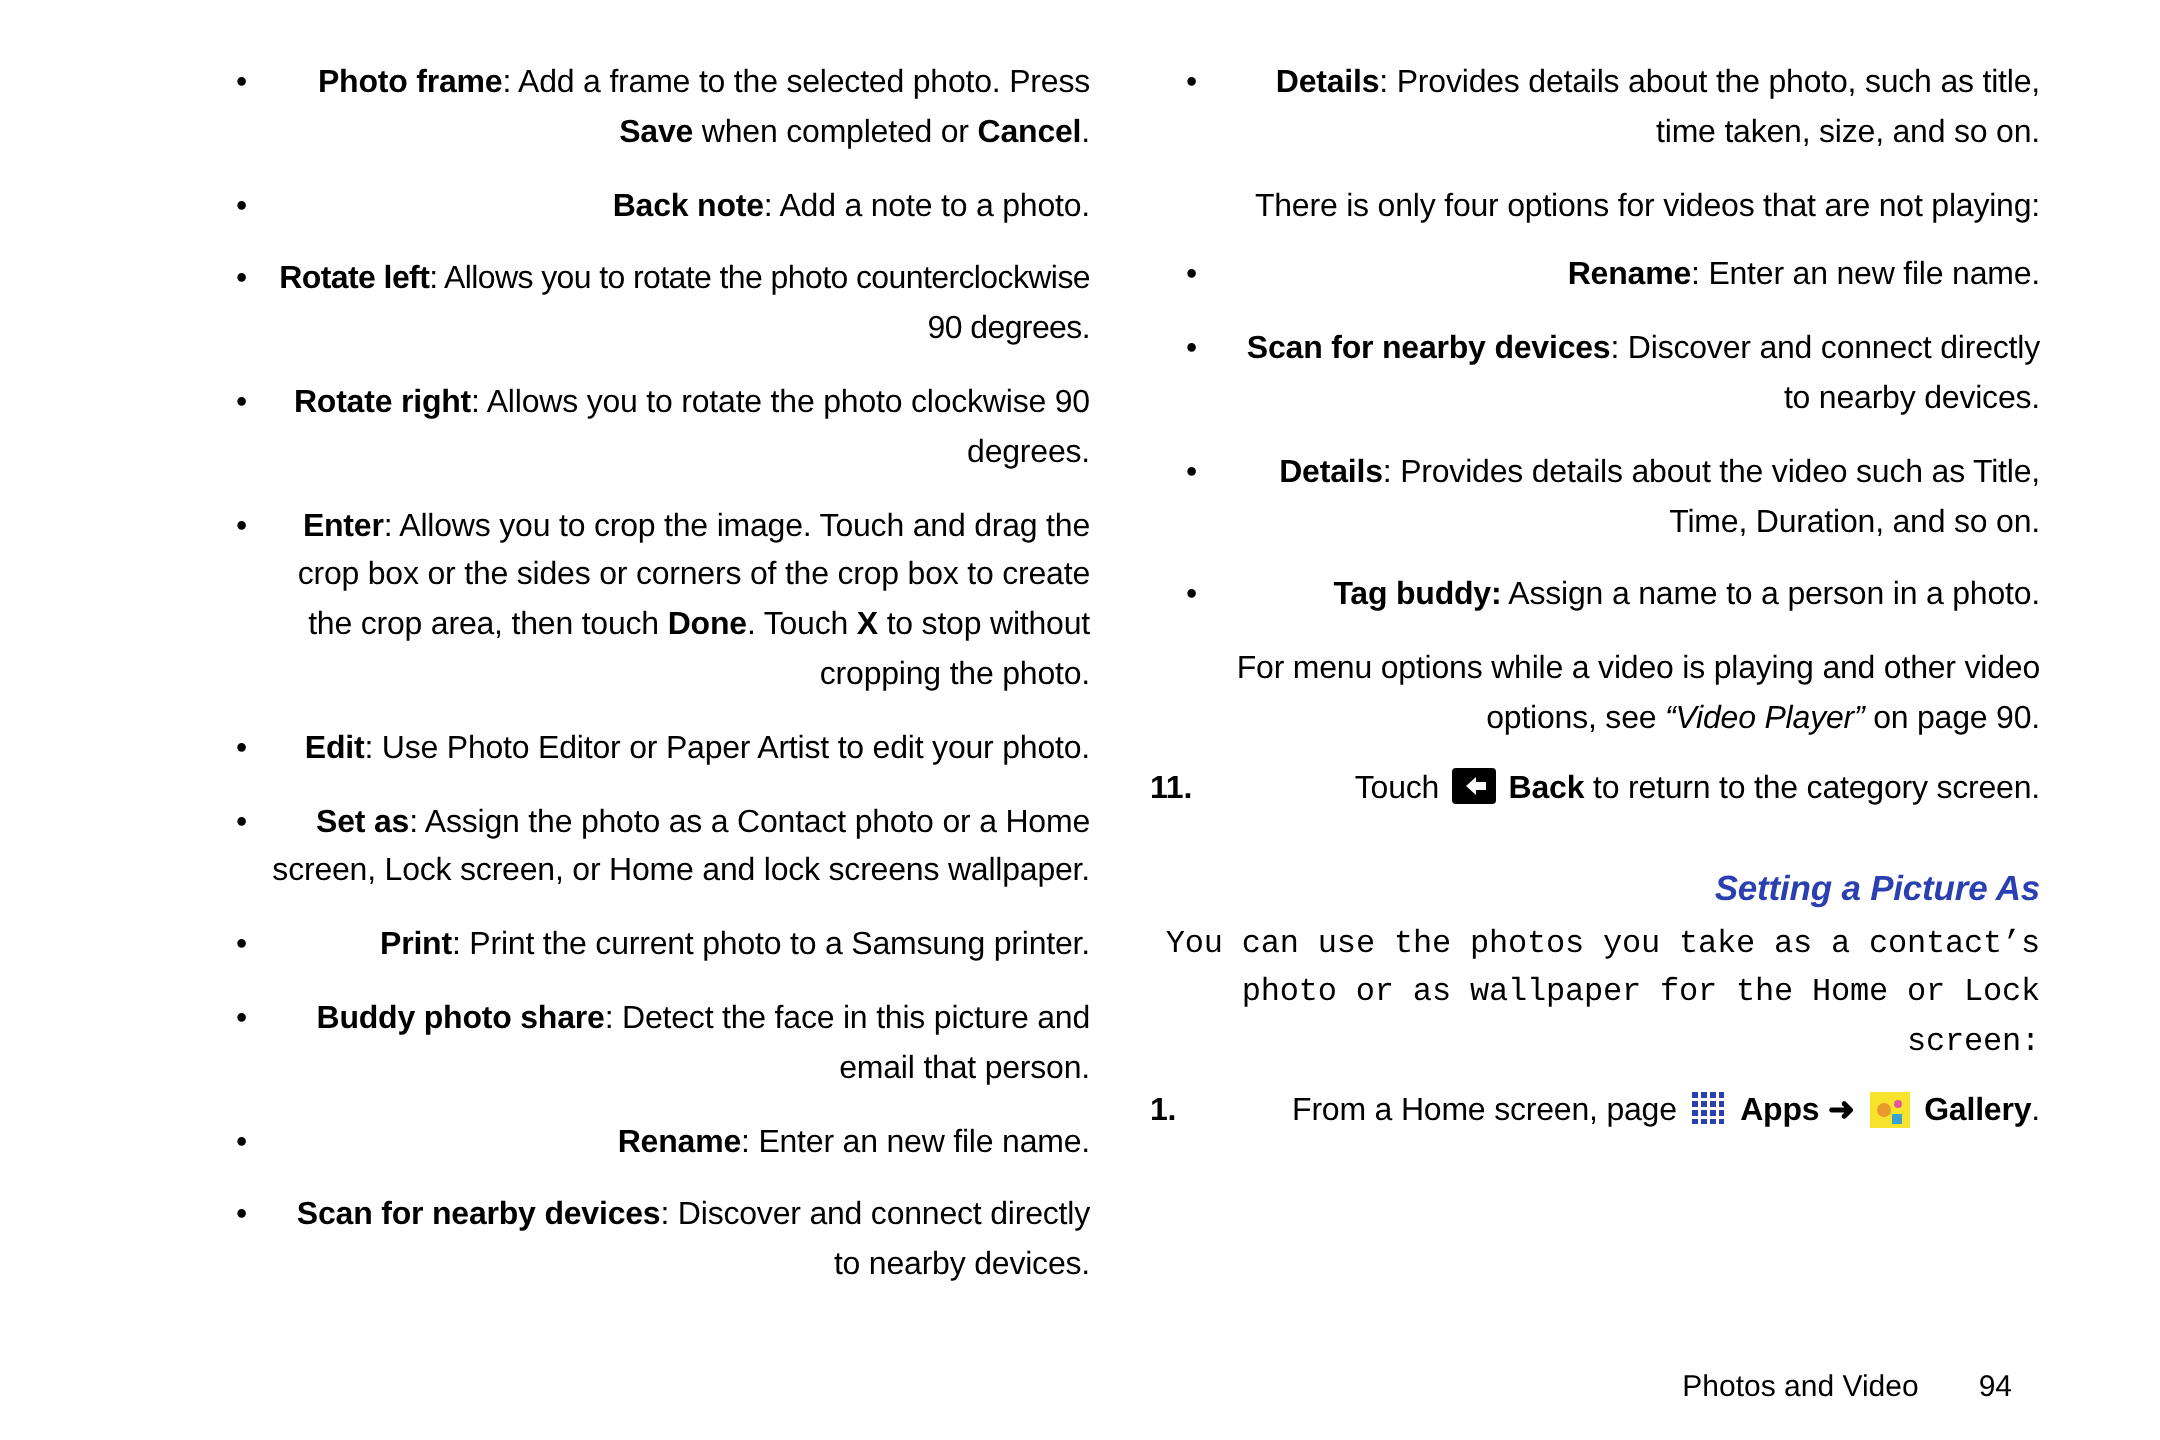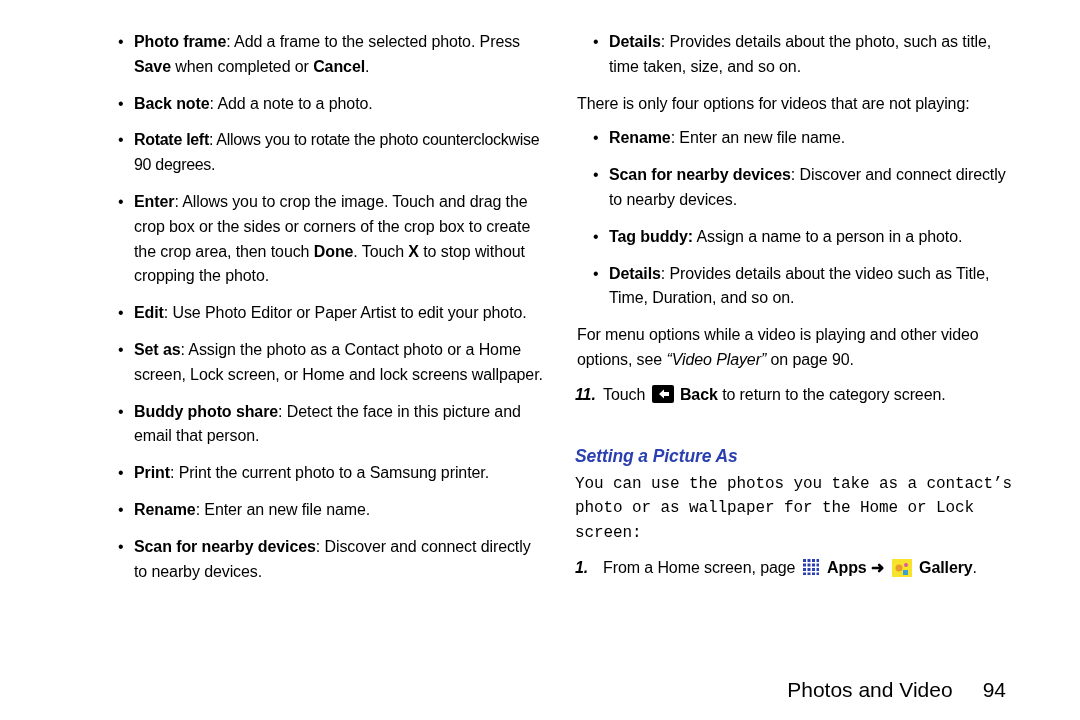--- a/index.html
+++ b/index.html
@@ -18,20 +18,21 @@
     width: 100%;
     height: 100%;
     box-sizing: border-box;
     padding: 30px 60px 10px 100px;
   }
   .col {
     flex: 1;
     font-size: 16px;
     line-height: 1.55;
     letter-spacing: -0.1px;
+    text-align: right;
   }
   .col.left { padding-right: 26px; }
   .col.right { padding-left: 4px; }
 
   ul.bullets {
     list-style: none;
     margin: 0 0 0 0;
     padding: 0 0 0 20px;
   }
   ul.bullets > li {
@@ -53,21 +54,21 @@
     margin: 0 0 10px 0;
     padding-left: 2px;
   }
 
   .section-title {
     color: #2a3fb0;
     font-family: Arial, Helvetica, sans-serif;
     font-weight: 700;
     font-style: italic;
     font-size: 17.5px;
-    margin: 32px 0 2px 0;
+    margin: 20px 0 2px 0;
   }
 
   .intro {
     margin: 0 0 10px 0;
     padding-left: 0;
     font-family: Liberation Mono, monospace;
   }
 
   ol.numbered {
     list-style: none;
@@ -76,28 +77,27 @@
   }
   ol.numbered > li {
     position: relative;
     margin: 0 0 10px 0;
   }
   ol.numbered > li > .num {
     position: absolute;
     left: -28px;
     top: 0;
     font-weight: 700;
-    font-style: italic;
   }
 
   .footer {
     position: absolute;
     bottom: 18px;
     right: 74px;
-    font-size: 21px;
+    font-size: 15px;
     display: flex;
     gap: 30px;
   }
 
   .icon-back {
     display: inline-block;
     vertical-align: -3px;
     margin: 0 2px;
   }
   .icon-apps {
@@ -129,33 +129,36 @@
       <li>
         <b>Photo frame</b><span>: Add a frame to the selected photo. Press </span><b>Save</b><span> when completed or </span><b>Cancel</b><span>.</span>
       </li>
       <li>
         <b>Back note</b><span>: Add a note to a photo.</span>
       </li>
       <li class="tight">
         <b>Rotate left</b><span>: Allows you to rotate the photo counterclockwise 90 degrees.</span>
       </li>
       <li>
+        <b>Rotate right</b><span>: Allows you to rotate the photo clockwise 90 degrees.</span>
+      </li>
+      <li>
         <b>Enter</b><span>: Allows you to crop the image. Touch and drag the crop box or the sides or corners of the crop box to create the crop area, then touch </span><b>Done</b><span>. Touch </span><b>X</b><span> to stop without cropping the photo.</span>
       </li>
       <li>
         <b>Edit</b><span>: Use Photo Editor or Paper Artist to edit your photo.</span>
       </li>
       <li>
         <b>Set as</b><span>: Assign the photo as a Contact photo or a Home screen, Lock screen, or Home and lock screens wallpaper.</span>
       </li>
       <li>
+        <b>Print</b><span>: Print the current photo to a Samsung printer.</span>
+      </li>
+      <li>
         <b>Buddy photo share</b><span>: Detect the face in this picture and email that person.</span>
-      </li>
-      <li>
-        <b>Print</b><span>: Print the current photo to a Samsung printer.</span>
       </li>
       <li>
         <b>Rename</b><span>: Enter an new file name.</span>
       </li>
       <li>
         <b>Scan for nearby devices</b><span>: Discover and connect directly to nearby devices.</span>
       </li>
     </ul>
   </div>
 
@@ -169,24 +172,24 @@
     <p class="para">There is only four options for videos that are not playing:</p>
 
     <ul class="bullets">
       <li>
         <b>Rename</b><span>: Enter an new file name.</span>
       </li>
       <li>
         <b>Scan for nearby devices</b><span>: Discover and connect directly to nearby devices.</span>
       </li>
       <li>
+        <b>Details</b><span>: Provides details about the video such as Title, Time, Duration, and so on.</span>
+      </li>
+      <li>
         <b>Tag buddy:</b><span> Assign a name to a person in a photo.</span>
-      </li>
-      <li>
-        <b>Details</b><span>: Provides details about the video such as Title, Time, Duration, and so on.</span>
       </li>
     </ul>
 
     <p class="para">
       <span>For menu options while a video is playing and other video options, see </span><i class="ref">“Video Player”</i><span> on page 90.</span>
     </p>
 
     <ol class="numbered">
       <li>
         <span class="num">11.</span>

